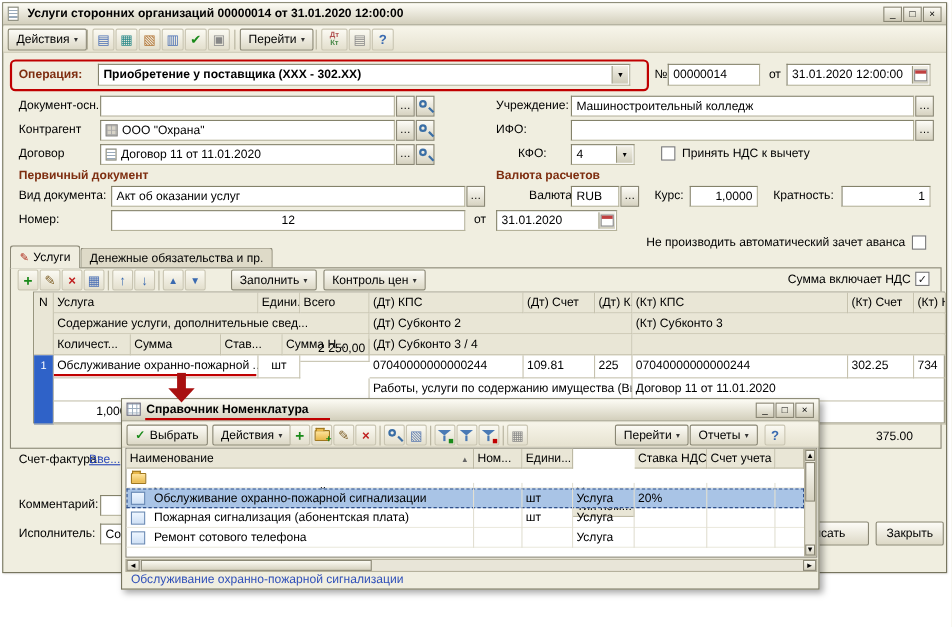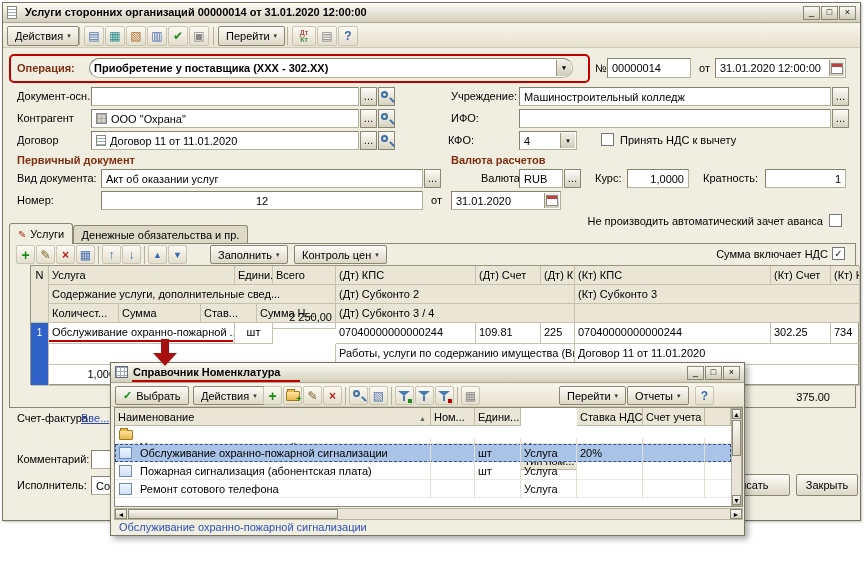--- a/index.html
+++ b/index.html
@@ -113,21 +113,21 @@
     <div class="ib" style="left:289px;top:2px;width:24px;flex-direction:column;font-size:7px;line-height:7px;font-weight:bold;">
       <span style="color:#b05050;">Дт</span>
       <span style="color:#4a8a4a;">Кт</span>
     </div>
     <div class="ib" style="left:314px;top:2px;color:#888;">▤</div>
     <div class="ib" style="left:335px;top:2px;color:#3a6ab0;font-weight:bold;">?</div>
   </div>
 
   <div class="annot" style="left:6px;top:51px;width:581px;height:29px;"></div>
   <span class="abs mlbl" style="left:14px;top:59px;">Операция:</span>
-  <div class="fld" style="left:86px;top:55px;width:484px;height:20px;font-weight:bold;padding-right:18px;border-radius:10px;">
+  <div class="fld" style="left:86px;top:55px;width:484px;height:20px;font-weight:bold;padding-right:18px;">
     <span>Приобретение у поставщика (XXX - 302.XX)</span>
     <span class="ddbtn">▾</span>
   </div>
   <span class="abs lbl" style="left:592px;top:59px;">№</span>
   <div class="fld" style="left:604px;top:55px;width:84px;height:20px;">
     <span>00000014</span>
   </div>
   <span class="abs lbl" style="left:696px;top:59px;">от</span>
   <div class="fld" style="left:712px;top:55px;width:131px;height:20px;padding-right:18px;">
     <span>31.01.2020 12:00:00</span>
@@ -176,21 +176,21 @@
     <span class="docic" style="height:11px;"></span>
     <span>Договор 11 от 11.01.2020</span>
   </div>
   <div class="sbtn" style="left:357px;top:128px;">…</div>
   <div class="sbtn" style="left:375px;top:128px;">
       <span class="mag">
         <span class="lens"></span>
         <span class="hdl"></span>
       </span>
     </div>
-  <span class="abs lbl" style="left:445px;top:131px;">КФО:</span>
+  <span class="abs lbl" style="left:468px;top:131px;">КФО:</span>
   <div class="fld" style="left:516px;top:128px;width:58px;height:19px;padding-right:17px;">
     <span>4</span>
     <span class="ddbtn">▾</span>
   </div>
   <span class="cb" style="left:598px;top:130px;"></span>
   <span class="abs lbl" style="left:617px;top:131px;">Принять НДС к вычету</span>
 
   <span class="abs mlbl" style="left:14px;top:151px;">Первичный документ</span>
   <span class="abs mlbl" style="left:448px;top:151px;">Валюта расчетов</span>
 

